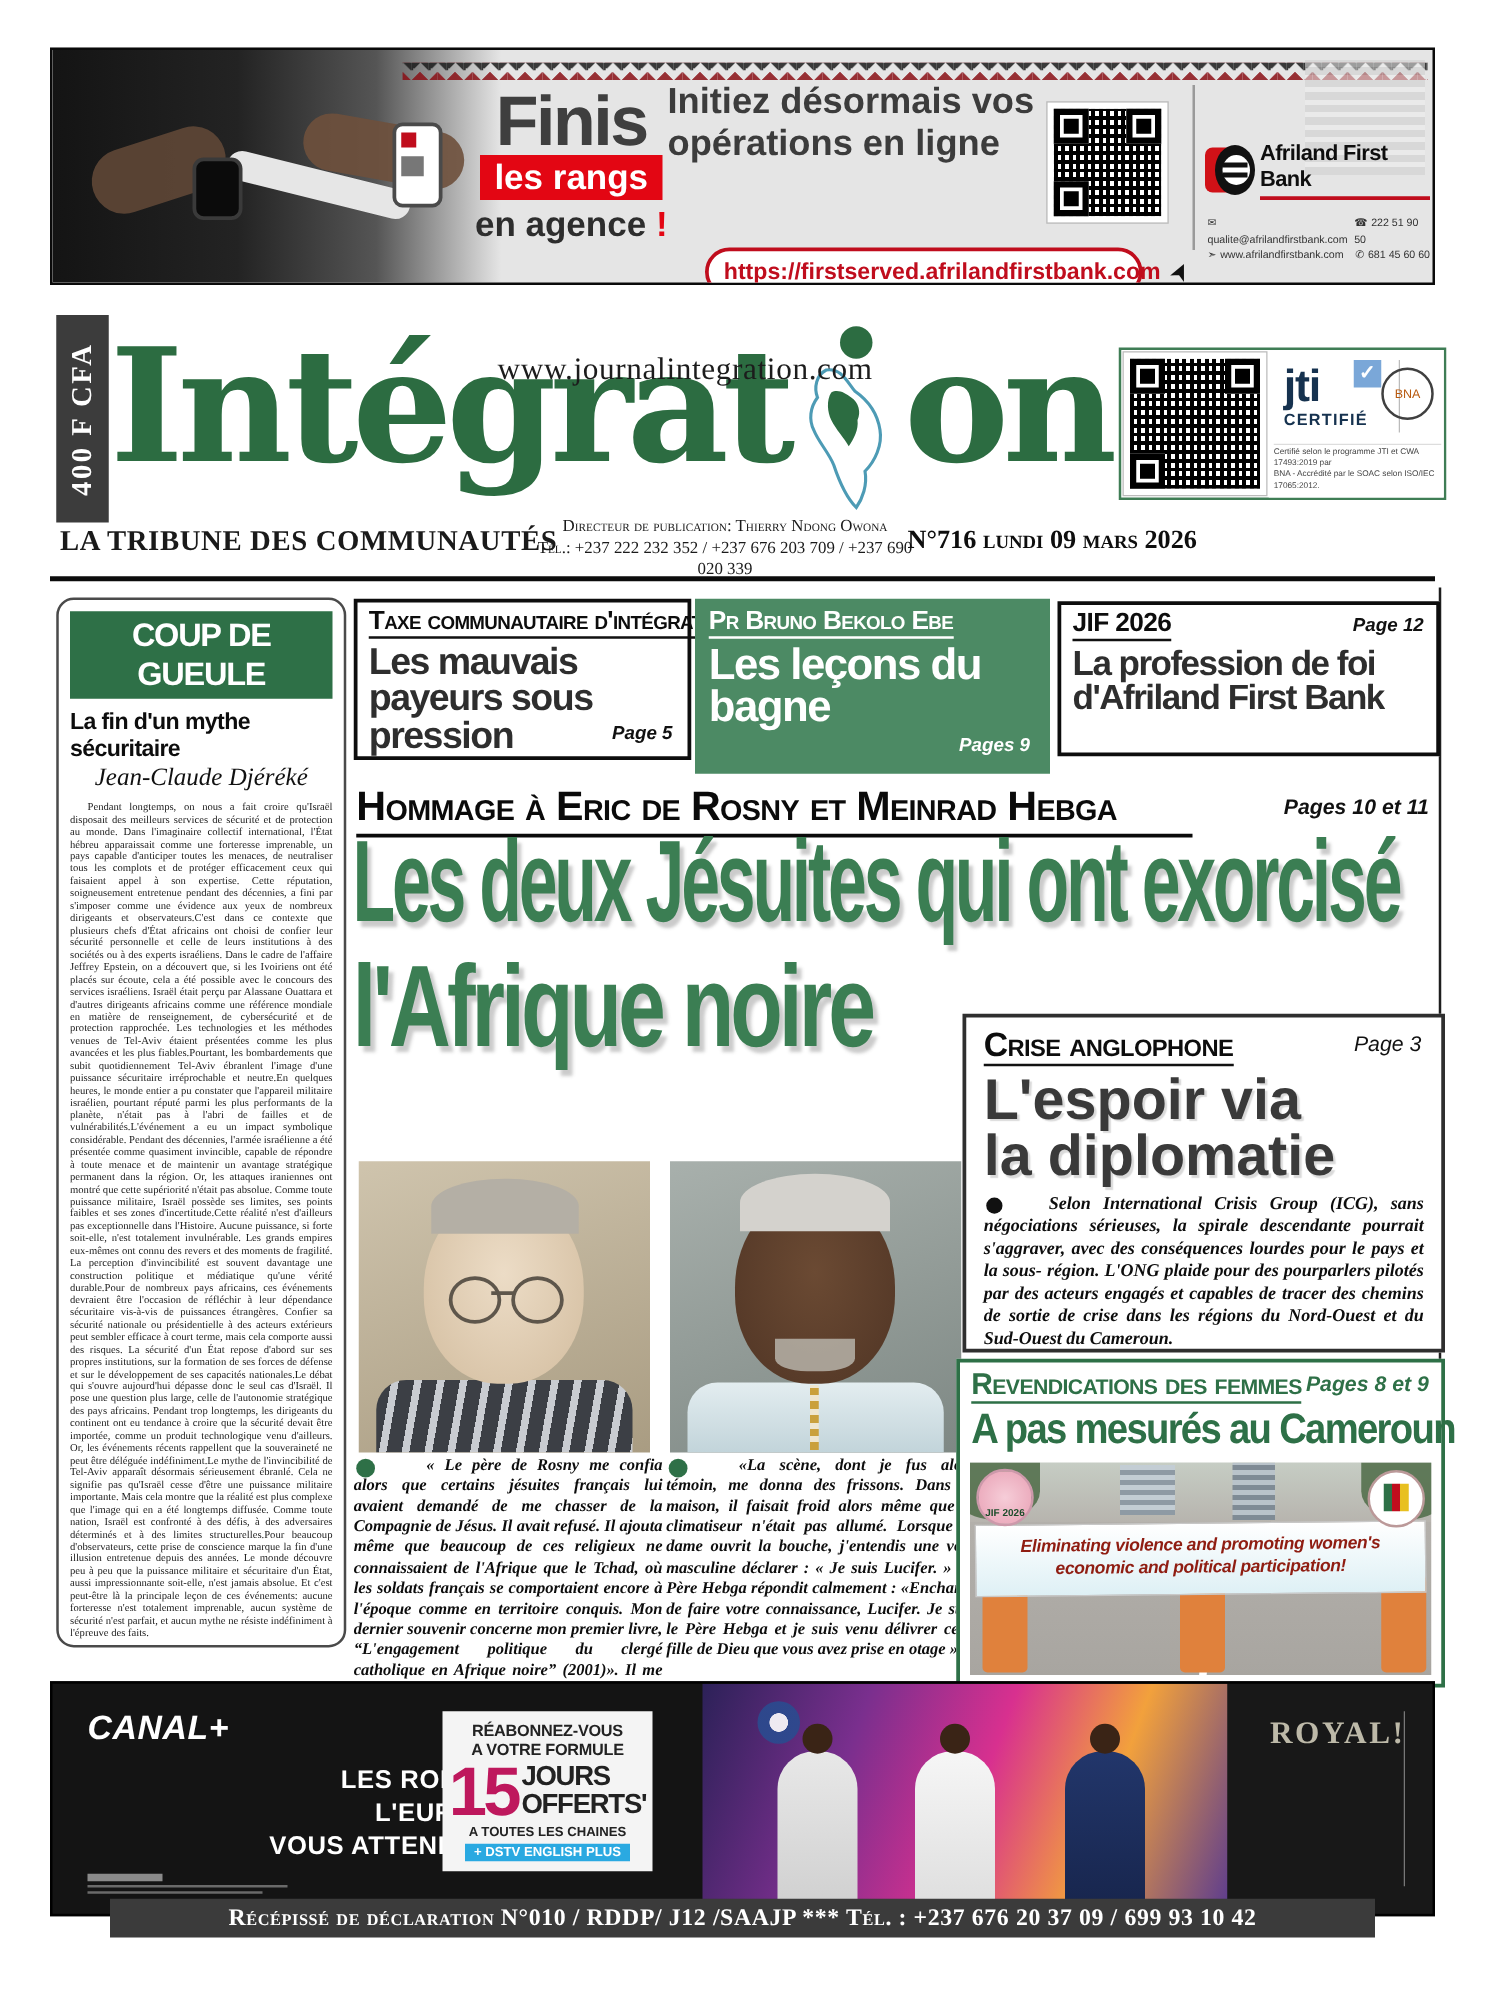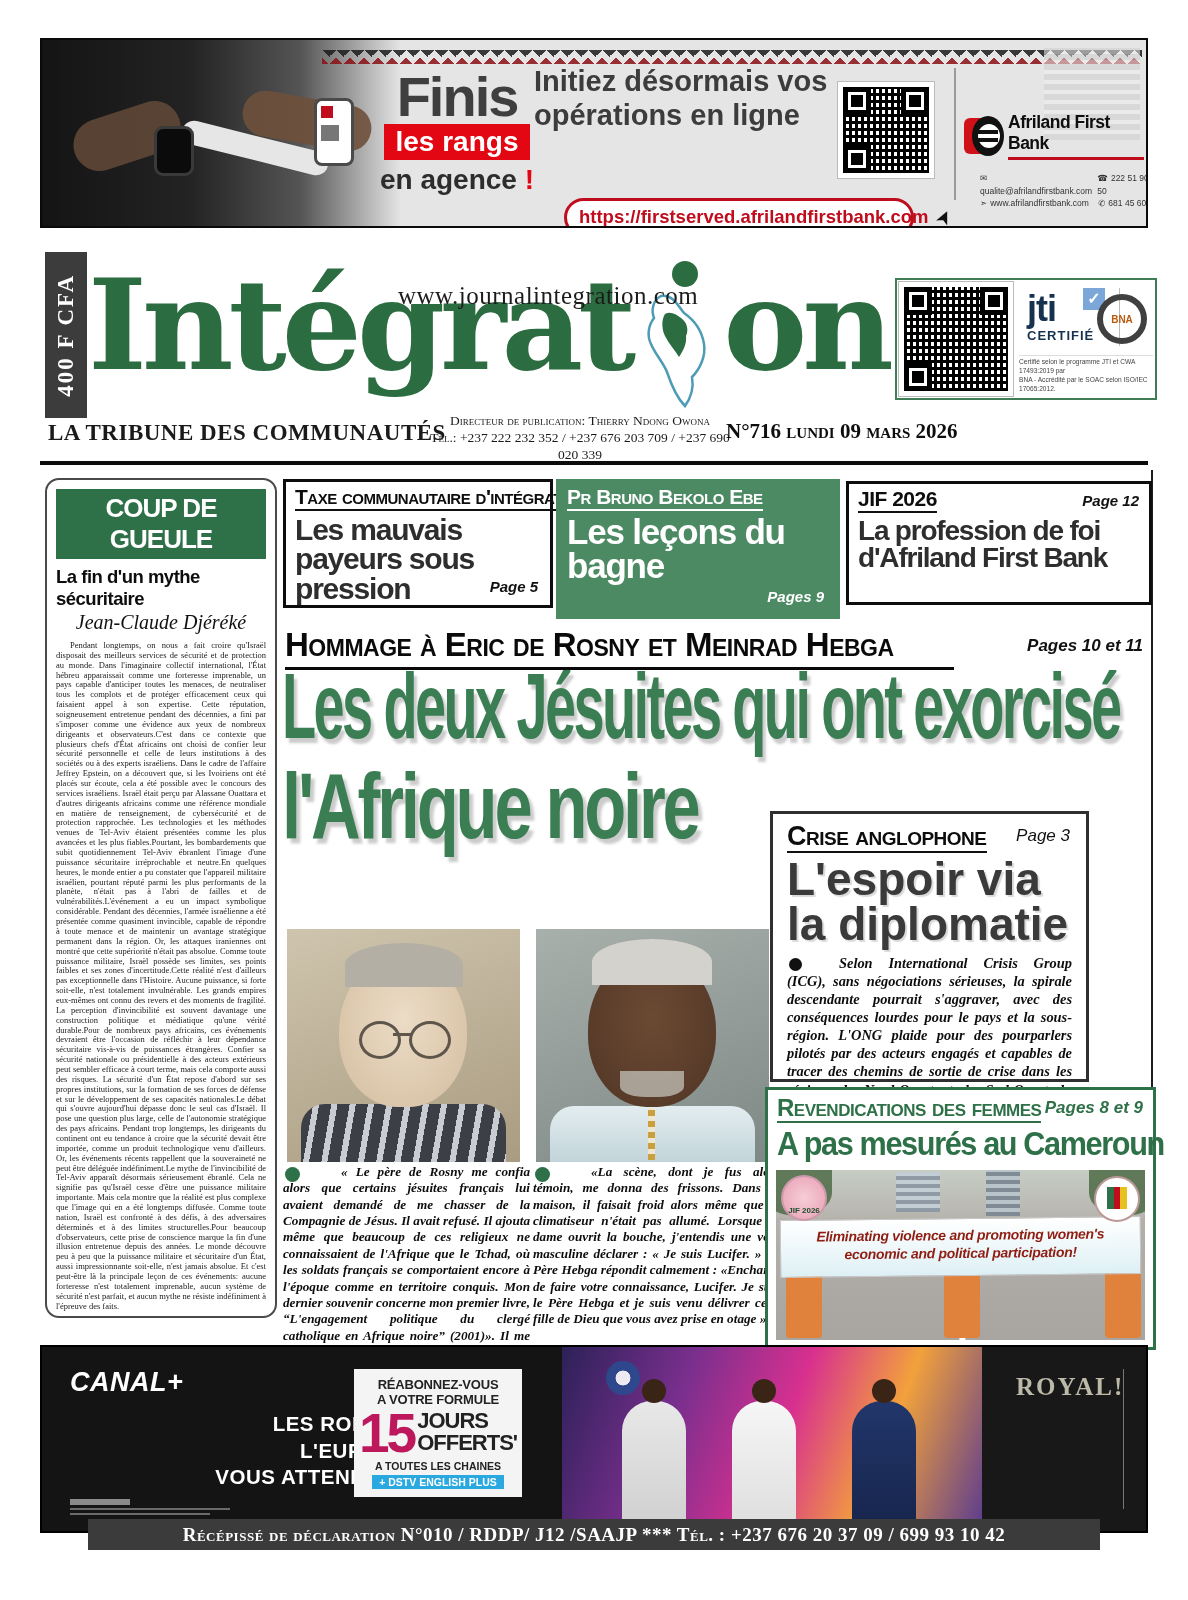--- a/index.html
+++ b/index.html
@@ -43,21 +43,21 @@
   .bank-building{position:absolute;right:4px;top:0;width:96px;height:92px;opacity:.55;
     background:repeating-linear-gradient(0deg,#cfcfcf 0 6px,#efefef 6px 10px),linear-gradient(#ddd,#f6f6f6);}
   .bank-logo-row{position:absolute;left:0;top:64px;display:flex;align-items:center;}
   .bank-mark{width:40px;height:40px;position:relative;flex:none;}
   .bank-mark .rd{position:absolute;left:0;top:2px;width:26px;height:36px;background:#d01117;border-radius:6px;}
   .bank-mark .bk{position:absolute;left:8px;top:0;width:32px;height:40px;border-radius:50%;background:#111;}
   .bank-mark .wh{position:absolute;left:14px;top:8px;width:22px;height:24px;border-radius:50%;background:#fff;}
   .bank-mark .ln{position:absolute;left:14px;top:14px;width:20px;height:4px;background:#111;}
   .bank-mark .ln2{position:absolute;left:14px;top:22px;width:20px;height:4px;background:#111;}
   .bank-name{font-size:17.5px;font-weight:800;color:#0e0e0e;border-bottom:3px solid #c00d1d;padding-bottom:3px;margin-left:4px;letter-spacing:-0.5px;}
-  .bank-contacts{position:absolute;left:16px;bottom:10px;width:178px;font-size:8.5px;color:#333;line-height:1.5;}
+  .bank-contacts{position:absolute;left:2px;bottom:10px;width:178px;font-size:8.5px;color:#333;line-height:1.5;}
   .bank-contacts .row{display:flex;justify-content:space-between;}
   .bank-contacts .ic{margin-right:3px;}
 
   
   .price-box{left:45px;top:252px;width:42px;height:166px;background:#3c3c3c;display:flex;align-items:center;justify-content:center;}
   .price-text{color:#fff;font-weight:800;font-size:23px;font-family:"Liberation Serif",serif;
     writing-mode:vertical-rl;transform:rotate(180deg);letter-spacing:2px;white-space:nowrap;}
   .mast-logo{left:88px;top:256px;height:180px;display:flex;align-items:flex-start;color:#2c6c41;
     font-family:"DejaVu Serif","Liberation Serif",serif;font-weight:bold;font-size:126px;line-height:1.1;letter-spacing:-5px;}
   .map-wrap{width:100px;height:170px;margin:0 -4px;flex:none;position:relative;}
@@ -67,22 +67,22 @@
     font-variant:small-caps;font-size:13.5px;color:#1a1a1a;line-height:1.25;}
   .mast-issue{left:726px;top:419px;font-family:"Liberation Serif",serif;font-variant:small-caps;font-weight:bold;font-size:21px;color:#0e0e0e;}
   .jti-badge{left:895px;top:278px;width:258px;height:118px;border:2px solid #3f7d55;background:#fff;display:flex;}
   .qr2{position:relative;width:104px;height:104px;flex:none;margin:2px;}
   .jti-right{flex:1;position:relative;background:#fff;}
   .jti-word{position:absolute;left:12px;top:8px;font-size:36px;font-weight:800;color:#16324f;letter-spacing:-1px;}
   .jti-check{position:absolute;left:68px;top:8px;width:22px;height:22px;background:#7aa7d8;color:#fff;font-size:16px;font-weight:800;
     text-align:center;line-height:22px;}
   .jti-cert{position:absolute;left:12px;top:48px;font-size:13px;font-weight:800;color:#16324f;letter-spacing:1px;}
   .jti-sep{position:absolute;left:104px;top:8px;width:1px;height:58px;background:#bbb;}
-  .bna-logo{position:absolute;right:8px;top:14px;width:38px;height:38px;border-radius:50%;border:6px solid #404040;
-    display:flex;align-items:center;justify-content:center;font-size:10px;font-weight:700;color:#b85a10;}
+  .bna-logo{position:absolute;right:8px;top:14px;width:38px;height:38px;border-radius:50%;border:2px solid #404040;
+    display:flex;align-items:center;justify-content:center;font-size:10px;font-weight:400;color:#b85a10;}
   .jti-small{position:absolute;left:4px;right:2px;bottom:4px;font-size:6.6px;color:#444;line-height:1.35;border-top:1px solid #ddd;padding-top:2px;}
   .black-rule{left:40px;top:461px;width:1108px;height:4px;background:#0c0c0c;}
   .right-rule{left:1151px;top:470px;width:2px;height:876px;background:#1d1d1d;}
 
   
   .coup{left:45px;top:478px;width:232px;height:840px;border:2px solid #4a4a4a;border-radius:14px;padding:9px 9px;background:#fff;overflow:hidden;box-sizing:border-box;}
   .coup-header{background:#2e7047;color:#fff;font-weight:800;font-size:26px;text-align:center;padding:4px 0;letter-spacing:-1px;}
   .coup-title{font-size:18.5px;font-weight:800;color:#0d0d0d;margin:7px 0 1px;letter-spacing:-0.5px;}
   .coup-author{font-family:"Liberation Serif",serif;font-style:italic;font-size:20px;text-align:center;margin:0 0 7px;color:#111;}
   .coup-body{font-family:"Liberation Serif",serif;font-size:8.5px;line-height:1.16;text-align:justify;color:#1a1a1a;text-indent:14px;}
@@ -136,21 +136,21 @@
     background:repeating-linear-gradient(0deg,#caa03c 0 6px,#efe6cf 6px 11px);}
 
   
   .quote{width:247px;font-family:"Liberation Serif",serif;font-style:italic;font-weight:bold;
     font-size:13.2px;line-height:1.24;text-align:justify;color:#0d0d0d;}
   .q1{left:283px;top:1164px;} .q2{left:533px;top:1164px;}
   .q-bullet{position:absolute;left:2px;top:3px;width:15px;height:15px;border-radius:50%;background:#2e7047;}
   .quote p{margin:0;text-indent:58px;}
 
   
-  .crise{left:770px;top:811px;width:319px;height:271px;border:3.5px solid #2f2f2f;background:#fff;padding:8px 14px;box-sizing:border-box;}
+  .crise{left:770px;top:811px;width:386px;height:271px;border:3.5px solid #2f2f2f;background:#fff;padding:8px 14px;box-sizing:border-box;}
   .crise .kicker{font-size:27px;}
   .crise-page{position:absolute;right:16px;top:12px;font-style:italic;font-weight:400;font-size:17px;}
   .crise-title{font-size:46px;font-weight:800;color:#3a3a3a;line-height:.97;letter-spacing:0;margin-top:4px;
     text-shadow:2px 2px 1px rgba(0,0,0,.15);}
   .crise-body{position:relative;margin-top:7px;font-family:"Liberation Serif",serif;font-style:italic;font-weight:bold;
     font-size:14.4px;line-height:1.26;text-align:justify;color:#0d0d0d;}
   .crise-body p{margin:0;text-indent:52px;}
   .c-bullet{position:absolute;left:2px;top:4px;width:13px;height:13px;border-radius:50%;background:#111;}
 
   

